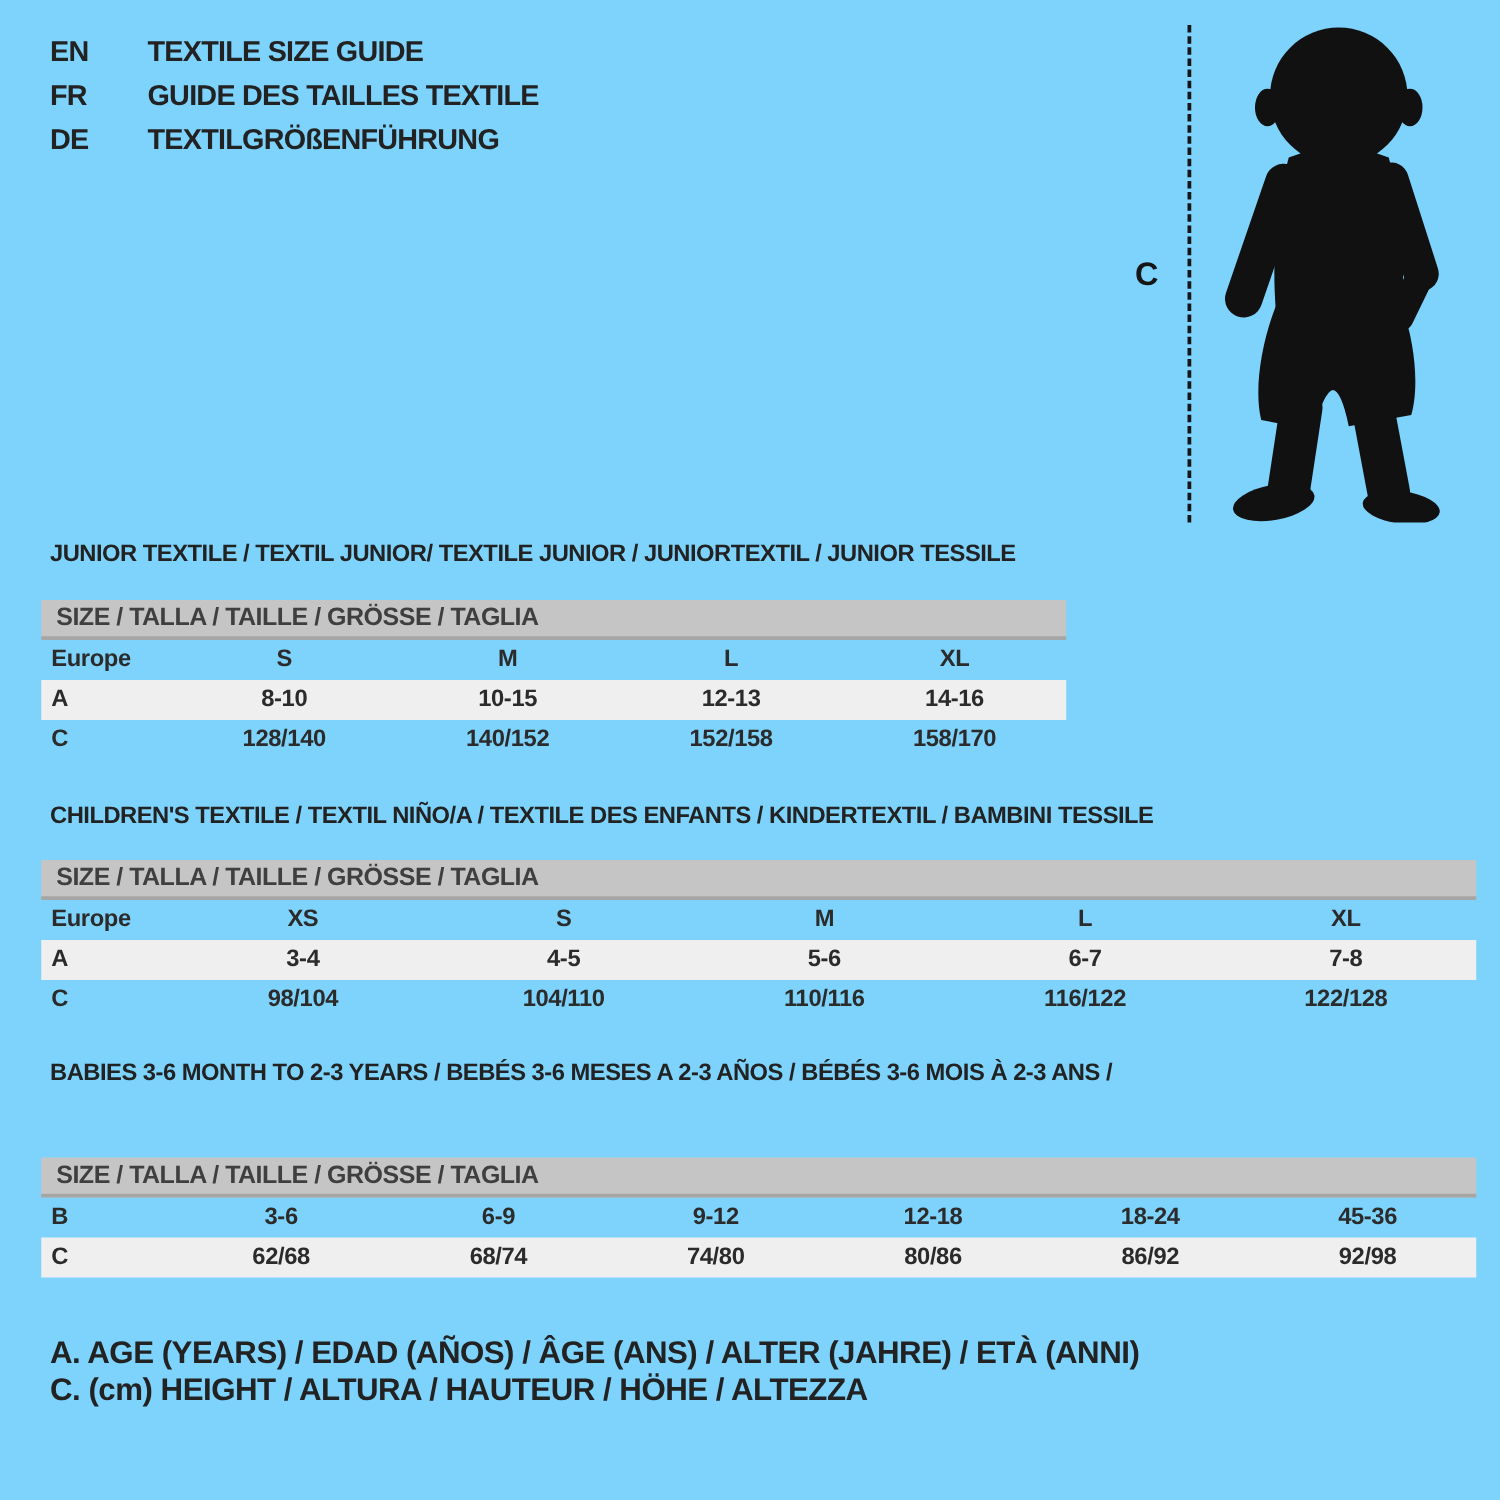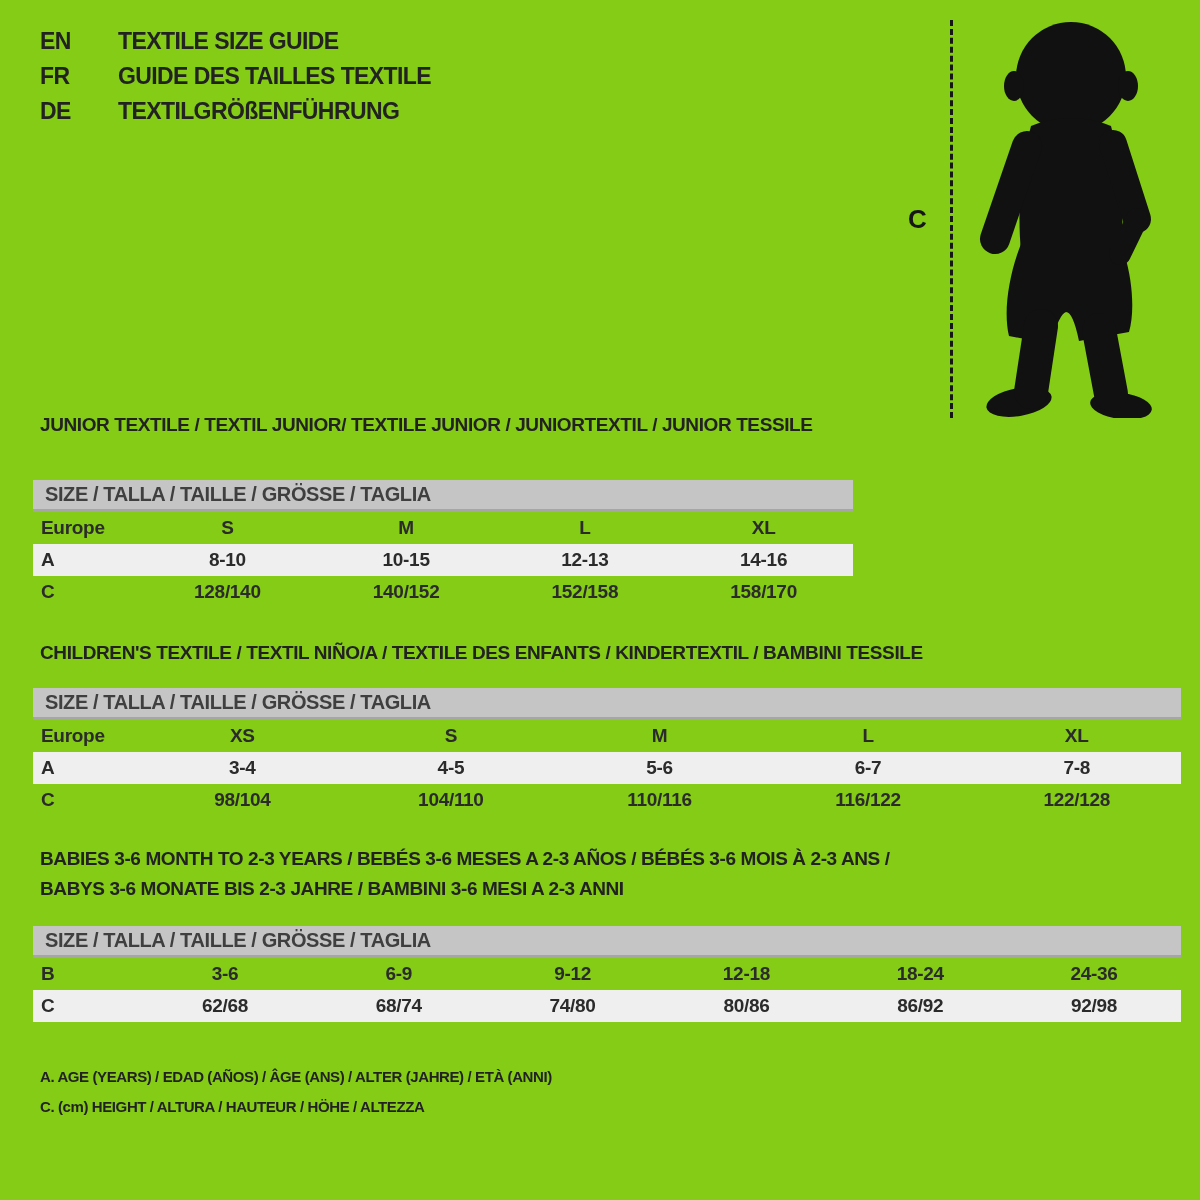--- a/index.html
+++ b/index.html
@@ -2,21 +2,21 @@
 <html><head>
 <meta charset="utf-8">
 <style>
   * { margin:0; padding:0; box-sizing:border-box; }
   html, body { width:1200px; height:1200px; }
   body {
     background:#ffffff;
     font-family:"Liberation Sans","DejaVu Sans",sans-serif;
     color:#2e2e2e;
   }
-  .page { position:relative; width:1200px; height:1200px; background:#84cc16; overflow:hidden; }
+  .page { position:relative; width:1200px; height:1200px; background:#7dd3fc; overflow:hidden; }
 
   
   .langs { position:absolute; left:40px; top:24px; list-style:none; }
   .langs li { display:flex; height:35px; align-items:center;
               font-size:23px; font-weight:700; letter-spacing:-0.6px; color:#222; }
   .langs .code { width:78px; }
 
   
   .measure-label { position:absolute; left:908px; top:204px; font-size:26px; font-weight:700; color:#161616; }
   .dash-line { position:absolute; left:950px; top:20px; height:398px; width:0;
@@ -33,21 +33,21 @@
           color:#3f3f3f; font-weight:700; font-size:20px; line-height:29px;
           padding-left:12px; letter-spacing:-0.4px; }
   .trow { display:flex; height:32px; align-items:center;
           font-size:19px; font-weight:700; letter-spacing:-0.3px; color:#2b2b2b; }
   .trow.shaded { background:#efefef; }
   .tc { flex:1; text-align:center; }
   .tc.label { flex:0 0 105px; text-align:left; padding-left:8px; }
 
   
   .legend { position:absolute; left:40px; top:1068px; }
-  .legend .legend-line { height:30px; font-size:15px; font-weight:700;
+  .legend .legend-line { height:30px; font-size:25px; font-weight:700;
                          letter-spacing:-0.4px; color:#222; }
 </style>
 </head>
 <body>
 
 <div class="page">
 
   <ul class="langs">
       <li>
         <span class="code">EN</span>
@@ -77,21 +77,21 @@
     </g>
     <g stroke="#111111" fill="none" stroke-linecap="round">
       <line x1="64" y1="132" x2="32" y2="225" stroke-width="30"></line>
       <line x1="150" y1="130" x2="174" y2="205" stroke-width="28"></line>
       <line x1="174" y1="205" x2="157" y2="240" stroke-width="22"></line>
       <line x1="78" y1="312" x2="68" y2="378" stroke-width="34"></line>
       <line x1="136" y1="316" x2="148" y2="380" stroke-width="34"></line>
     </g>
   </svg>
 
-  <h2 class="sec-title" style="top:410px">JUNIOR TEXTILE / TEXTIL JUNIOR/ TEXTILE JUNIOR / JUNIORTEXTIL / JUNIOR TESSILE</h2>
+  <h2 class="sec-title" style="top:429px">JUNIOR TEXTILE / TEXTIL JUNIOR/ TEXTILE JUNIOR / JUNIORTEXTIL / JUNIOR TESSILE</h2>
   <div class="tbl" style="top:480px; width:820px">
     <div class="tbar">SIZE / TALLA / TAILLE / GRÖSSE / TAGLIA</div>
     <div>
         <div class="trow">
           <div class="tc label">Europe</div>
           <div class="tc">S</div>
           <div class="tc">M</div>
           <div class="tc">L</div>
           <div class="tc">XL</div>
         </div>
@@ -138,33 +138,32 @@
           <div class="tc">104/110</div>
           <div class="tc">110/116</div>
           <div class="tc">116/122</div>
           <div class="tc">122/128</div>
         </div>
       </div>
   </div>
 
   <div class="sec-title" style="top:844px">
     <div>BABIES 3-6 MONTH TO 2-3 YEARS / BEBÉS 3-6 MESES A 2-3 AÑOS / BÉBÉS 3-6 MOIS À 2-3 ANS /</div>
-    <div>BABYS 3-6 MONATE BIS 2-3 JAHRE / BAMBINI 3-6 MESI A 2-3 ANNI</div>
   </div>
   <div class="tbl" style="top:926px; width:1148px">
     <div class="tbar">SIZE / TALLA / TAILLE / GRÖSSE / TAGLIA</div>
     <div>
         <div class="trow">
           <div class="tc label">B</div>
           <div class="tc">3-6</div>
           <div class="tc">6-9</div>
           <div class="tc">9-12</div>
           <div class="tc">12-18</div>
           <div class="tc">18-24</div>
-          <div class="tc">24-36</div>
+          <div class="tc">45-36</div>
         </div>
         <div class="trow shaded">
           <div class="tc label">C</div>
           <div class="tc">62/68</div>
           <div class="tc">68/74</div>
           <div class="tc">74/80</div>
           <div class="tc">80/86</div>
           <div class="tc">86/92</div>
           <div class="tc">92/98</div>
         </div>

